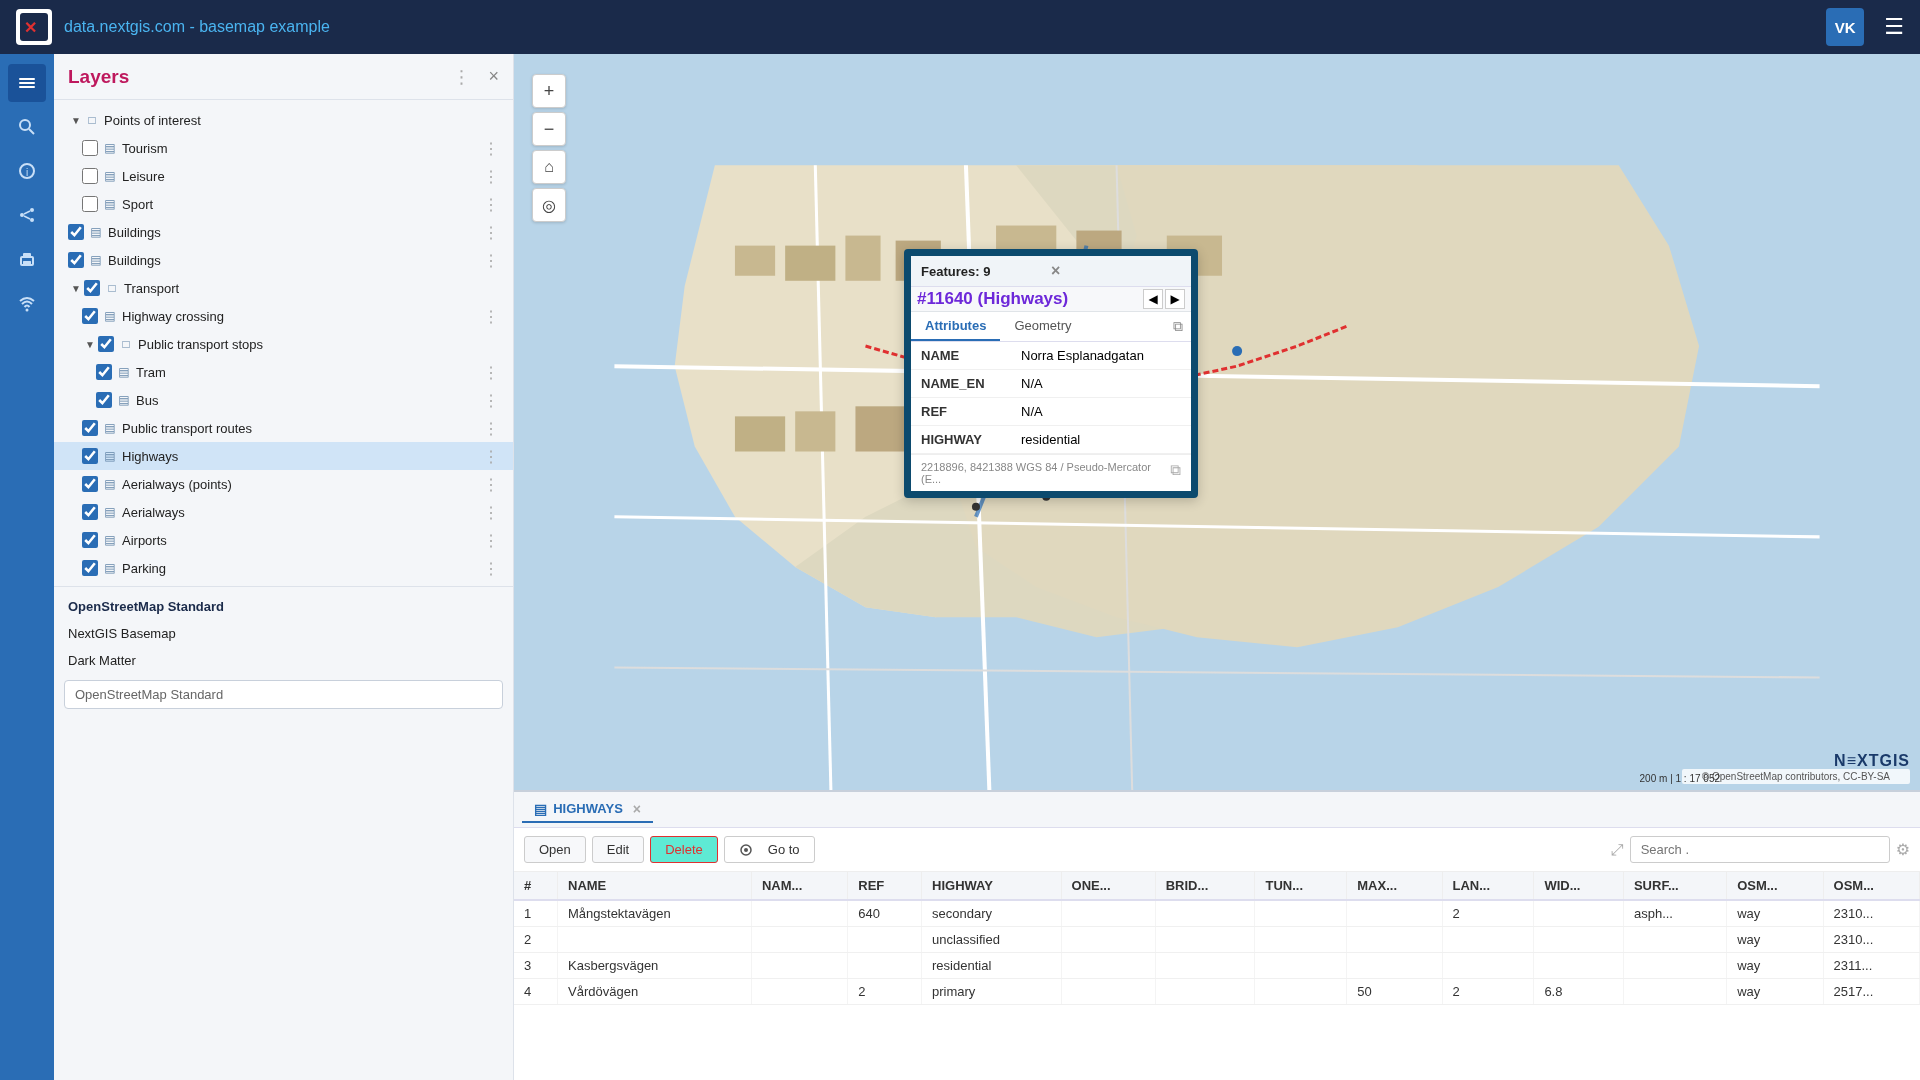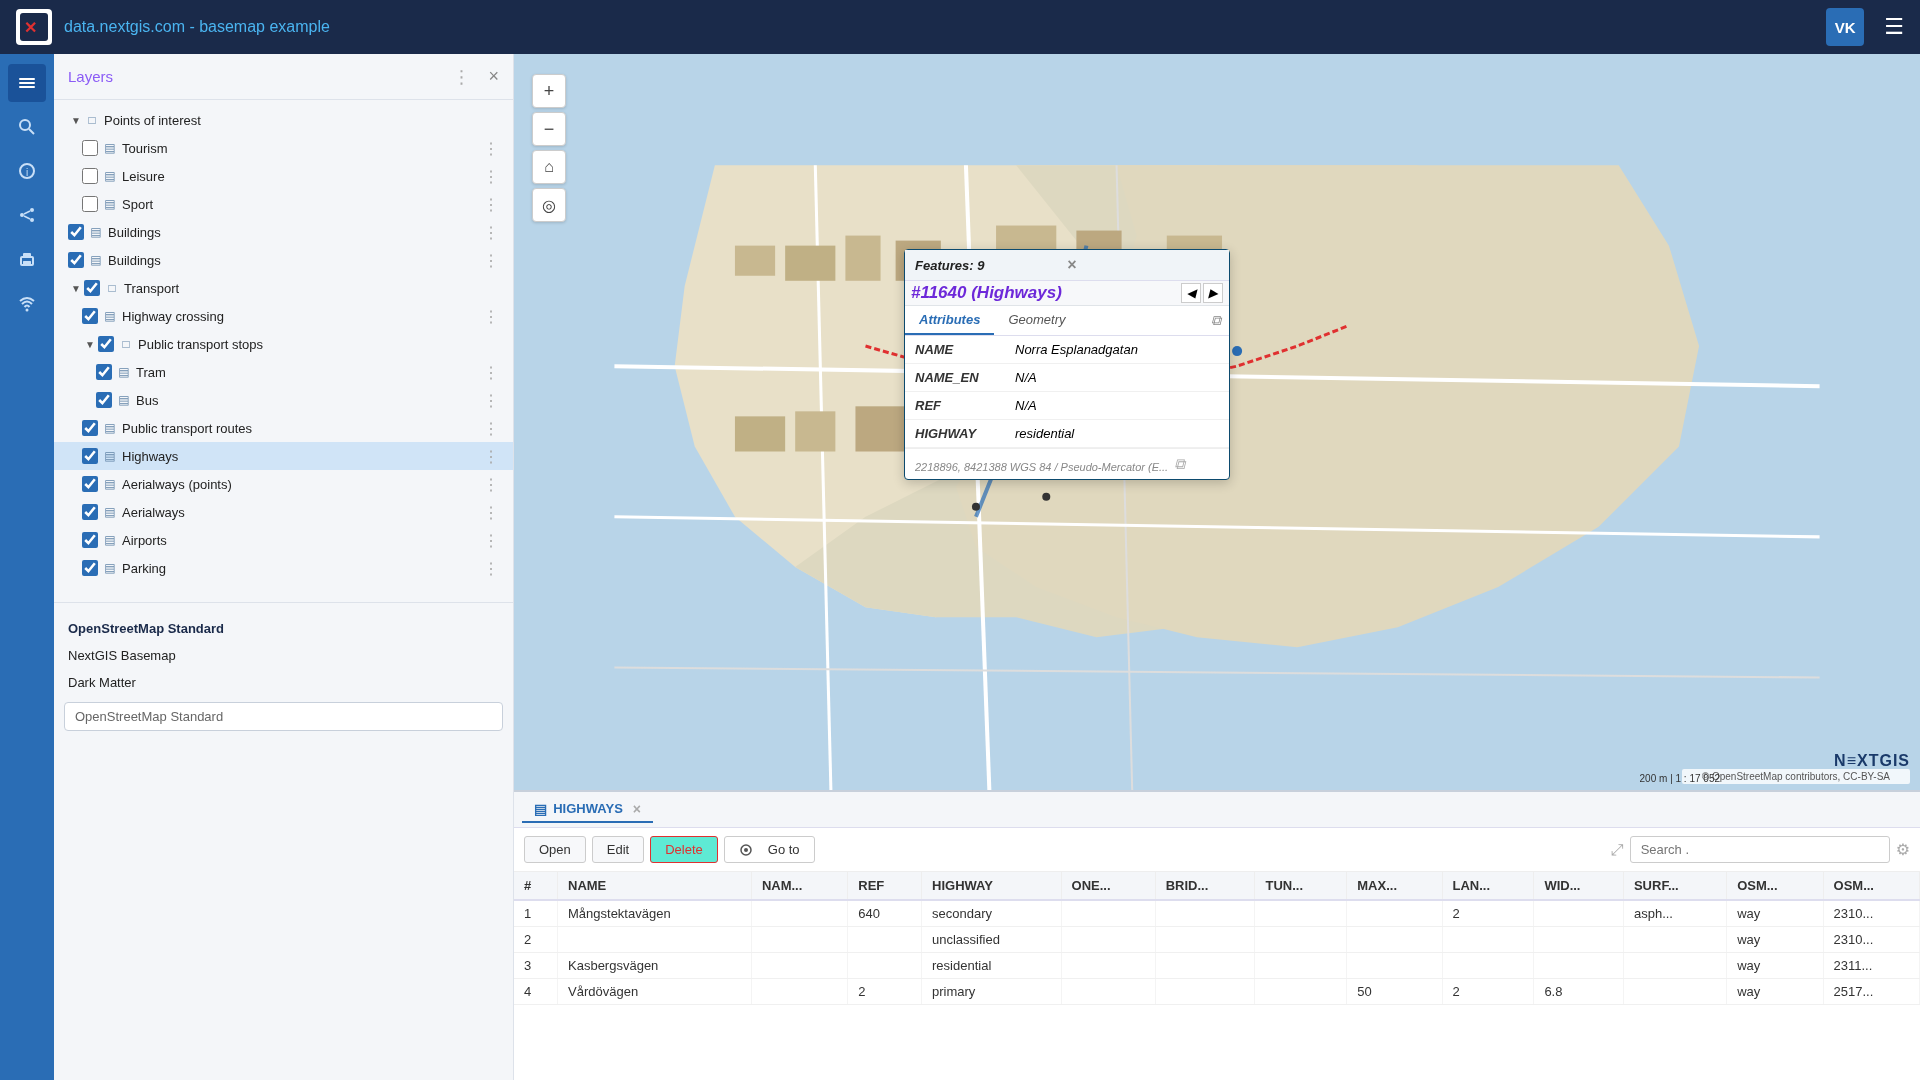--- a/index.html
+++ b/index.html
@@ -32,41 +32,41 @@
 
     
     .layers-panel {
       width: 460px; background: #f4f6f9; border-right: 1px solid #dde2ea;
       display: flex; flex-direction: column; flex-shrink: 0; overflow: hidden;
     }
     .layers-header {
       height: 46px; background: #f4f6f9; display: flex; align-items: center;
       padding: 0 14px; border-bottom: 1px solid #dde2ea; gap: 8px;
     }
-    .layers-header-title { font-size: 15px; font-weight: normal; color: #8b5cf6; flex: 1; }
+    .layers-header-title { font-size: 19px; font-weight: bold; color: #be185d; flex: 1; }
     .layers-close { color: #888; cursor: pointer; font-size: 18px; }
     .layers-scroll { overflow-y: auto; flex: 1; padding: 6px 0; }
 
     
     .tree-item {
       display: flex; align-items: center; padding: 3px 10px 3px 0;
       font-size: 13px; color: #222; cursor: pointer; min-height: 28px;
     }
     .tree-item.selected { background: #d0e4f7; }
     .tree-indent-1 { padding-left: 14px; }
     .tree-indent-2 { padding-left: 28px; }
     .tree-indent-3 { padding-left: 42px; }
     .tree-chevron { width: 16px; height: 16px; display: inline-flex; align-items: center; justify-content: center; color: #555; font-size: 10px; flex-shrink: 0; }
     .tree-check { width: 16px; height: 16px; flex-shrink: 0; margin-right: 4px; accent-color: #2a6db5; }
     .tree-icon { width: 16px; height: 16px; flex-shrink: 0; margin-right: 4px; color: #6688aa; font-size: 12px; display: flex; align-items: center; justify-content: center; }
     .tree-label { flex: 1; white-space: nowrap; overflow: hidden; text-overflow: ellipsis; }
     .tree-dots { color: #aaa; font-size: 16px; padding: 0 4px; cursor: pointer; }
 
     
-    .basemap-section { padding: 12px 0; border-top: 1px solid #dde2ea; margin-top: 20px; }
+    .basemap-section { padding: 6px 0; border-top: 1px solid #dde2ea; margin-top: 4px; }
     .basemap-item {
       padding: 6px 14px; font-size: 13px; color: #222; cursor: pointer;
     }
     .basemap-item.selected { font-weight: bold; color: #1a2a4a; }
     .basemap-select-wrapper {
       padding: 6px 10px;
     }
     .basemap-select {
       width: 100%; padding: 6px 10px; border: 1px solid #c8d0db; border-radius: 4px;
       background: #fff; font-size: 13px; color: #666; appearance: none;
@@ -92,23 +92,23 @@
       position: absolute; left: 18px; bottom: 100px; display: flex; flex-direction: row; gap: 4px;
     }
     .map-tool-btn {
       width: 34px; height: 34px; background: #fff; border: 1px solid #ccc; border-radius: 4px;
       display: flex; align-items: center; justify-content: center; cursor: pointer;
       font-size: 16px; color: #444; box-shadow: 0 1px 3px rgba(0,0,0,0.15);
     }
 
     
     .feature-popup {
-      position: absolute; top: 195px; left: 390px; width: 326px;
-      background: #fff; border: 1px solid #0c4a6e; border-radius: 4px;
-      box-shadow: 0 3px 12px rgba(0,0,0,0.2); z-index: 50; font-style: italic;
+      position: absolute; top: 195px; left: 390px; width: 294px;
+      background: #fff; border: 7px solid #0c4a6e; border-radius: 4px;
+      box-shadow: 0 3px 12px rgba(0,0,0,0.2); z-index: 50;
     }
     .feature-popup-header {
       display: flex; align-items: center; padding: 6px 10px;
       background: #f0f4f8; border-bottom: 1px solid #dde;
       font-size: 13px; font-weight: bold; color: #222;
     }
     .feature-popup-header span { flex: 1; }
     .feature-popup-close { cursor: pointer; color: #888; font-size: 16px; }
     .feature-popup-nav {
       display: flex; align-items: center; background: #f7f8fa; border-bottom: 1px solid #e0e4e8;
@@ -129,21 +129,21 @@
     .feature-tab.active { color: #2a6db5; border-bottom: 2px solid #2a6db5; font-weight: 600; }
     .feature-tab-copy { padding: 4px 8px; cursor: pointer; color: #888; font-size: 14px; margin-left: auto; display: flex; align-items: center; }
     .feature-attrs { padding: 0; }
     .feature-attr-row {
       display: flex; padding: 6px 10px; border-bottom: 1px solid #f0f0f0; font-size: 13px;
     }
     .feature-attr-key { width: 100px; font-weight: bold; color: #333; flex-shrink: 0; }
     .feature-attr-val { color: #000000; text-align: right; }
     .feature-coord {
       padding: 6px 10px; font-size: 11px; color: #888; border-top: 1px solid #eee;
-      display: flex; align-items: flex-end; gap: 6px;
+      display: flex; align-items: flex-start; gap: 6px;
     }
     .feature-coord-copy { cursor: pointer; color: #aaa; font-size: 15px; }
 
     
     .bottom-panel {
       position: absolute; left: 0; right: 0; bottom: 0; height: 290px;
       background: #fff; border-top: 2px solid #c8d0db; display: flex; flex-direction: column;
       z-index: 40;
     }
     .bottom-tabs-bar {

